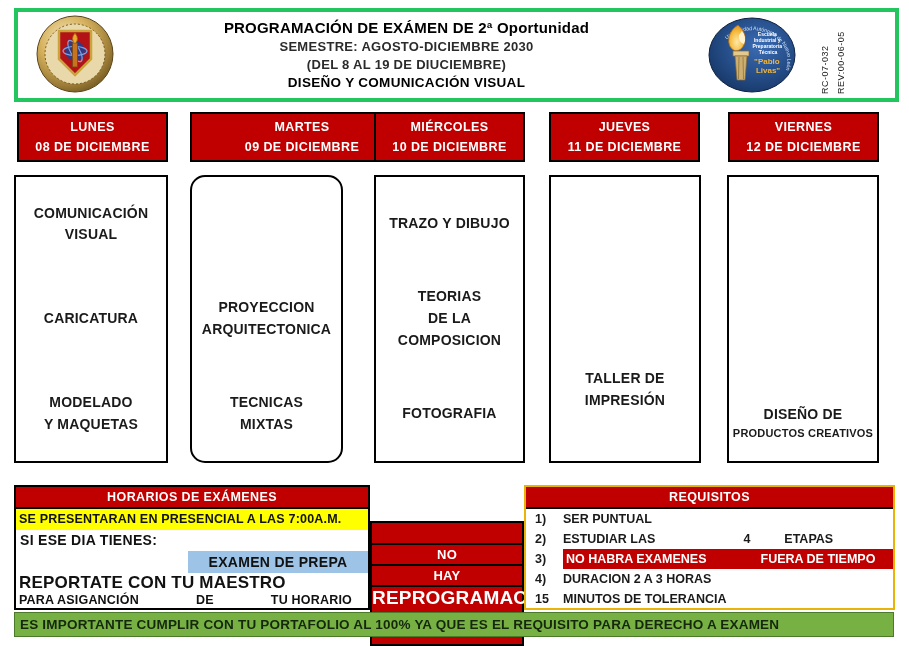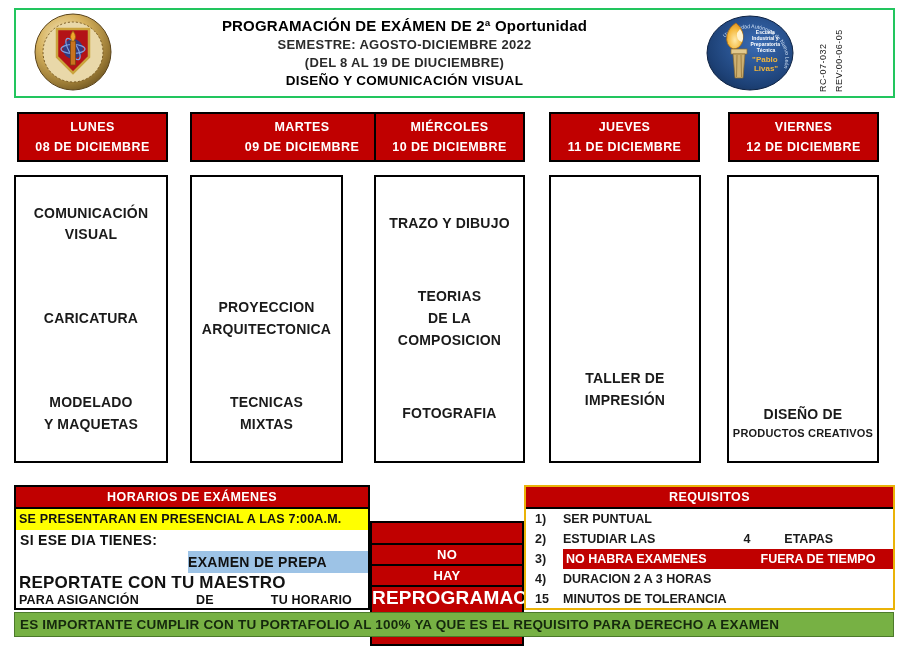--- a/index.html
+++ b/index.html
@@ -2,21 +2,21 @@
 <html><head>
 <meta charset="utf-8">
 <style>
   html,body{margin:0;padding:0;background:#fff;}
   .page{position:relative;width:909px;height:646px;background:#fff;overflow:hidden;
         font-family:"Liberation Sans",sans-serif;color:#111;}
   .abs{position:absolute;}
   .pre{white-space:pre-line;}
 
   
-  .header-box{left:14px;top:8px;width:877px;height:86px;border:2px solid #22c55e;background:#fff;}
+  .header-box{left:14px;top:8px;width:877px;height:86px;border:4px solid #22c55e;background:#fff;}
   .header-center{position:absolute;left:120px;right:220px;top:7px;text-align:center;}
   .h-title{font-size:15px;font-weight:bold;letter-spacing:.2px;color:#000;}
   .h-sub{font-size:13px;font-weight:bold;color:#2b2b2b;margin-top:3px;letter-spacing:.3px;}
   .h-course{font-size:13.5px;font-weight:bold;color:#000;margin-top:3px;letter-spacing:.3px;}
   .doc-code{left:800px;top:6px;width:34px;height:76px;display:flex;gap:1px;}
   .vtext{writing-mode:vertical-rl;transform:rotate(180deg);font-size:9px;color:#222;
          letter-spacing:.5px;line-height:15px;}
 
   
   .day-box{top:112px;height:43px;background:#C00000;border:2px solid #000;color:#fff;
@@ -34,21 +34,21 @@
 
   
   .horarios{left:14px;top:485px;width:352px;height:121px;border:2px solid #000;background:#fff;}
   .hz-head{height:20px;background:#C00000;border-bottom:2px solid #000;color:#fff;
            text-align:center;font-weight:bold;font-size:12.5px;line-height:20px;letter-spacing:.4px;}
   .hz-yellow{height:21px;background:#FFFF00;font-weight:bold;font-size:12.5px;line-height:21px;
              padding-left:3px;letter-spacing:.2px;}
   .hz-r3{height:21px;font-weight:bold;font-size:14px;line-height:21px;padding-left:4px;letter-spacing:.3px;}
   .hz-r4{height:22px;position:relative;}
   .prepa{position:absolute;right:0;top:0;width:180px;height:22px;background:#9DC3E6;
-         text-align:left;font-weight:bold;font-size:14px;line-height:22px;letter-spacing:.3px;}
+         text-align:center;font-weight:bold;font-size:14px;line-height:22px;letter-spacing:.3px;}
   .hz-r5{height:20px;font-weight:bold;font-size:17px;line-height:20px;padding-left:3px;letter-spacing:.2px;}
   .hz-r6{height:15px;display:flex;justify-content:space-between;font-weight:bold;font-size:12.5px;
          line-height:15px;padding:0 16px 0 3px;letter-spacing:.2px;align-items:flex-end;}
 
   
   .noreprog{left:370px;top:485px;width:150px;height:121px;border:2px solid #000;background:#C00000;
             color:#fff;font-weight:bold;text-align:center;margin-top:36px;}
   .nr-head{height:20px;border-bottom:2px solid #000;}
   .nr-row{height:19px;line-height:19px;font-size:13px;border-bottom:2px solid #000;letter-spacing:.3px;}
   .nr-big{height:22px;line-height:22px;font-size:19px;letter-spacing:.2px;}
@@ -90,21 +90,21 @@
       <path d="M23 16 h32 v28 l-16 16 l-16 -16 z" fill="#b31217" stroke="#caa33c" stroke-width="2.5"></path>
       <circle cx="39" cy="36" r="10" fill="#23408e" opacity="0.9"></circle>
       <ellipse cx="39" cy="36" rx="12" ry="4.5" fill="none" stroke="#7fa0e0" stroke-width="1.2"></ellipse>
       <ellipse cx="39" cy="36" rx="12" ry="4.5" fill="none" stroke="#7fa0e0" stroke-width="1.2" transform="rotate(60 39 36)"></ellipse>
       <rect x="36.5" y="28" width="5" height="24" fill="#c8731e" stroke="#7c4710" stroke-width="0.8"></rect>
       <path d="M39 18 q5 6 0 11 q-5 -5 0 -11z" fill="#f0a92c" stroke="#9c6312" stroke-width="0.8"></path>
     </svg>
 
     <div class="header-center">
       <div class="h-title">PROGRAMACIÓN DE EXÁMEN DE 2ª Oportunidad</div>
-      <div class="h-sub">SEMESTRE: AGOSTO-DICIEMBRE 2022</div>
+      <div class="h-sub">SEMESTRE: AGOSTO-DICIEMBRE 2030</div>
       <div class="h-sub">(DEL 8 AL 19 DE DIUCIEMBRE)</div>
       <div class="h-course">DISEÑO Y COMUNICACIÓN VISUAL</div>
     </div>
 
     <svg class="abs" style="left:690px;top:5px;" width="88" height="76" viewBox="0 0 88 76">
       <defs>
         <radialGradient id="blu" cx="58%" cy="38%" r="80%">
           <stop offset="0%" stop-color="#3a6cb5"></stop>
             <stop offset="70%" stop-color="#1d4176"></stop>
           <stop offset="100%" stop-color="#122a4e"></stop>
@@ -165,21 +165,21 @@
     <div>12 DE DICIEMBRE</div>
   </div>
 
   <div class="abs sub-box" style="left:14px;width:150px;">
     <div class="slot pre">COMUNICACIÓN
 VISUAL</div>
     <div class="slot pre">CARICATURA</div>
     <div class="slot pre">MODELADO
 Y MAQUETAS</div>
   </div>
-  <div class="abs sub-box" style="left:190px;width:149px;">
+  <div class="abs sub-box" style="left:190px;width:149px;border-radius:15px;">
     <div class="slot pre"></div>
     <div class="slot pre">PROYECCION
 ARQUITECTONICA</div>
     <div class="slot pre">TECNICAS
 MIXTAS</div>
   </div>
   <div class="abs sub-box" style="left:374px;width:147px;">
     <div class="slot pre">TRAZO Y DIBUJO</div>
     <div class="slot pre">TEORIAS
 DE LA COMPOSICION</div>

